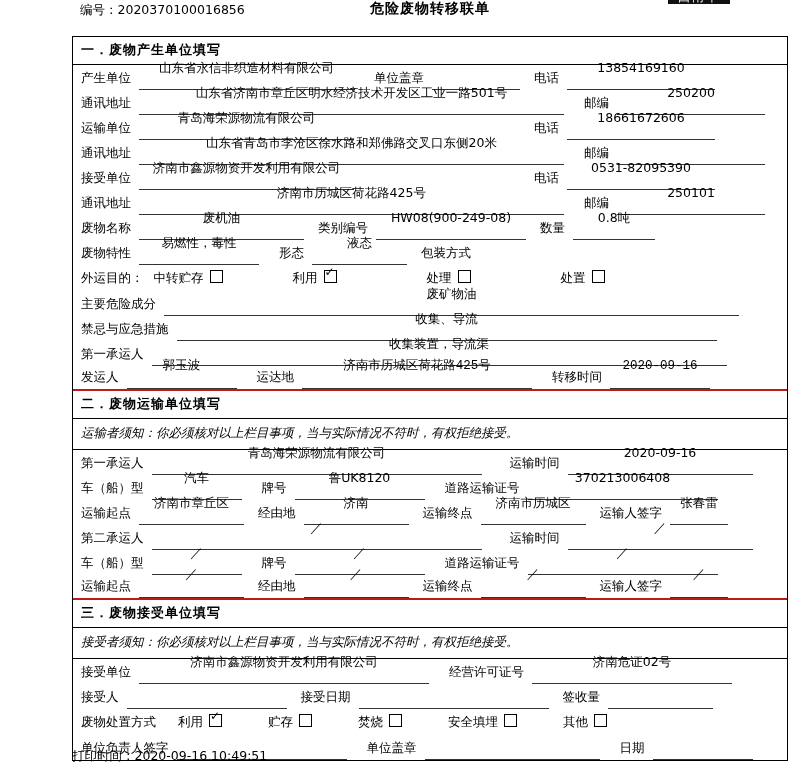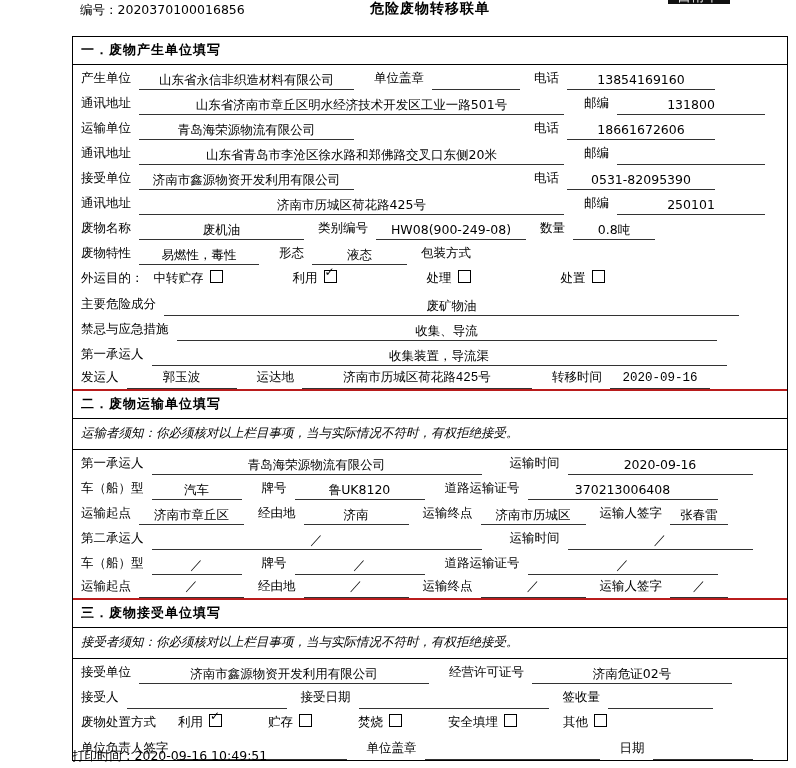--- a/index.html
+++ b/index.html
@@ -86,21 +86,21 @@
   .row.sep { border-bottom: 2px solid #b91c1c; font-family: Liberation Mono, monospace; }
   .lbl {
     font-size: 12.5px;
     white-space: nowrap;
     padding-bottom: 3px;
   }
   .val {
     font-size: 12.5px;
     white-space: nowrap;
     border-bottom: 1px solid #333;
-    padding: 0 4px 2px 4px;
+    padding: 0 4px 14px 4px;
     text-align: center;
     box-sizing: border-box;
     flex: none;
     line-height: 15px;
   }
   .gap8 { width: 8px; flex: none; }
   .gap14 { width: 14px; flex: none; }
   .gap20 { width: 20px; flex: none; }
   .gap28 { width: 28px; flex: none; }
   .notice {
@@ -171,21 +171,21 @@
       <span class="val" style="width:148px">13854169160</span>
     </div>
 
     <div class="row">
       <span class="lbl">通讯地址</span>
       <span class="gap8"></span>
       <span class="val" style="width:425px">山东省济南市章丘区明水经济技术开发区工业一路501号</span>
       <span class="gap20"></span>
       <span class="lbl">邮编</span>
       <span class="gap8"></span>
-      <span class="val" style="width:148px">131800</span>
+      <span class="val" style="width:148px">250200</span>
     </div>
 
     <div class="row">
       <span class="lbl">运输单位</span>
       <span class="gap8"></span>
       <span class="val" style="width:215px">青岛海荣源物流有限公司</span>
       <span class="gap20"></span>
       <span class="lbl" style="visibility:hidden">单位盖章</span>
       <span class="gap8"></span>
       <span class="val" style="width:88px;border-bottom:none"></span>

